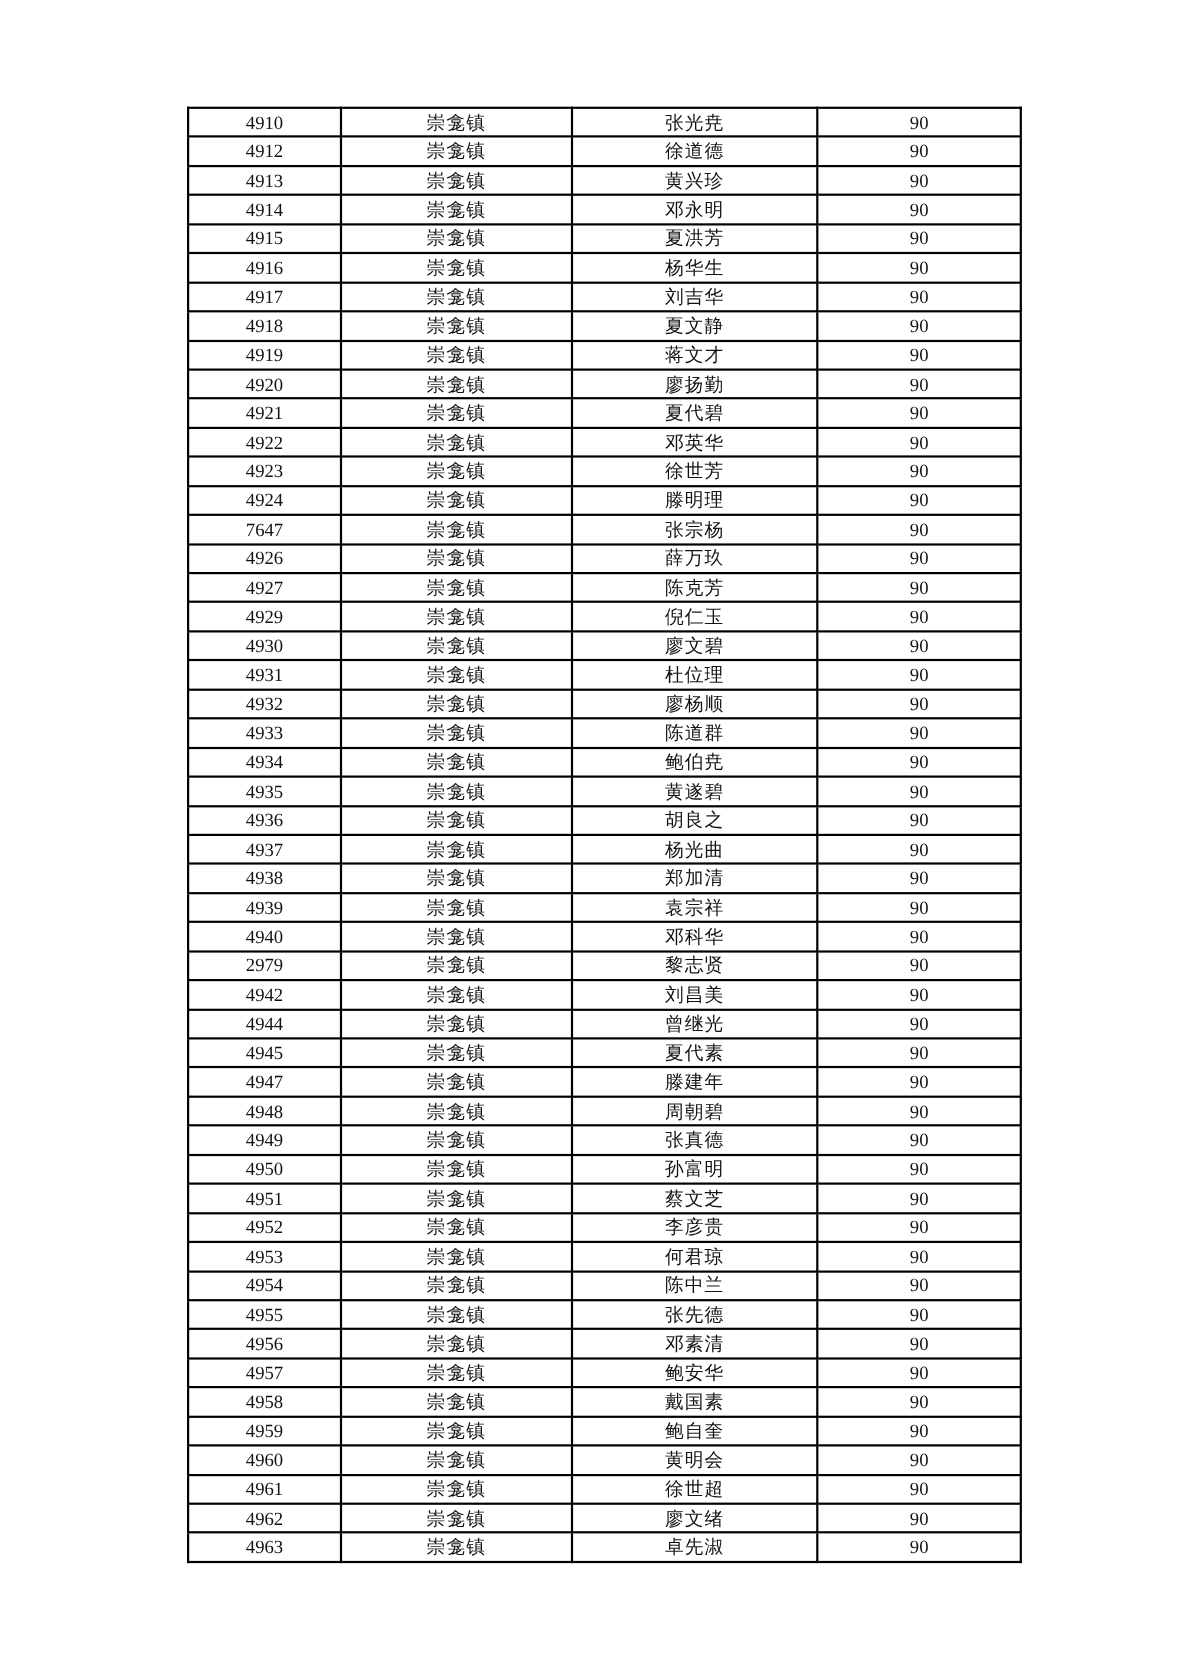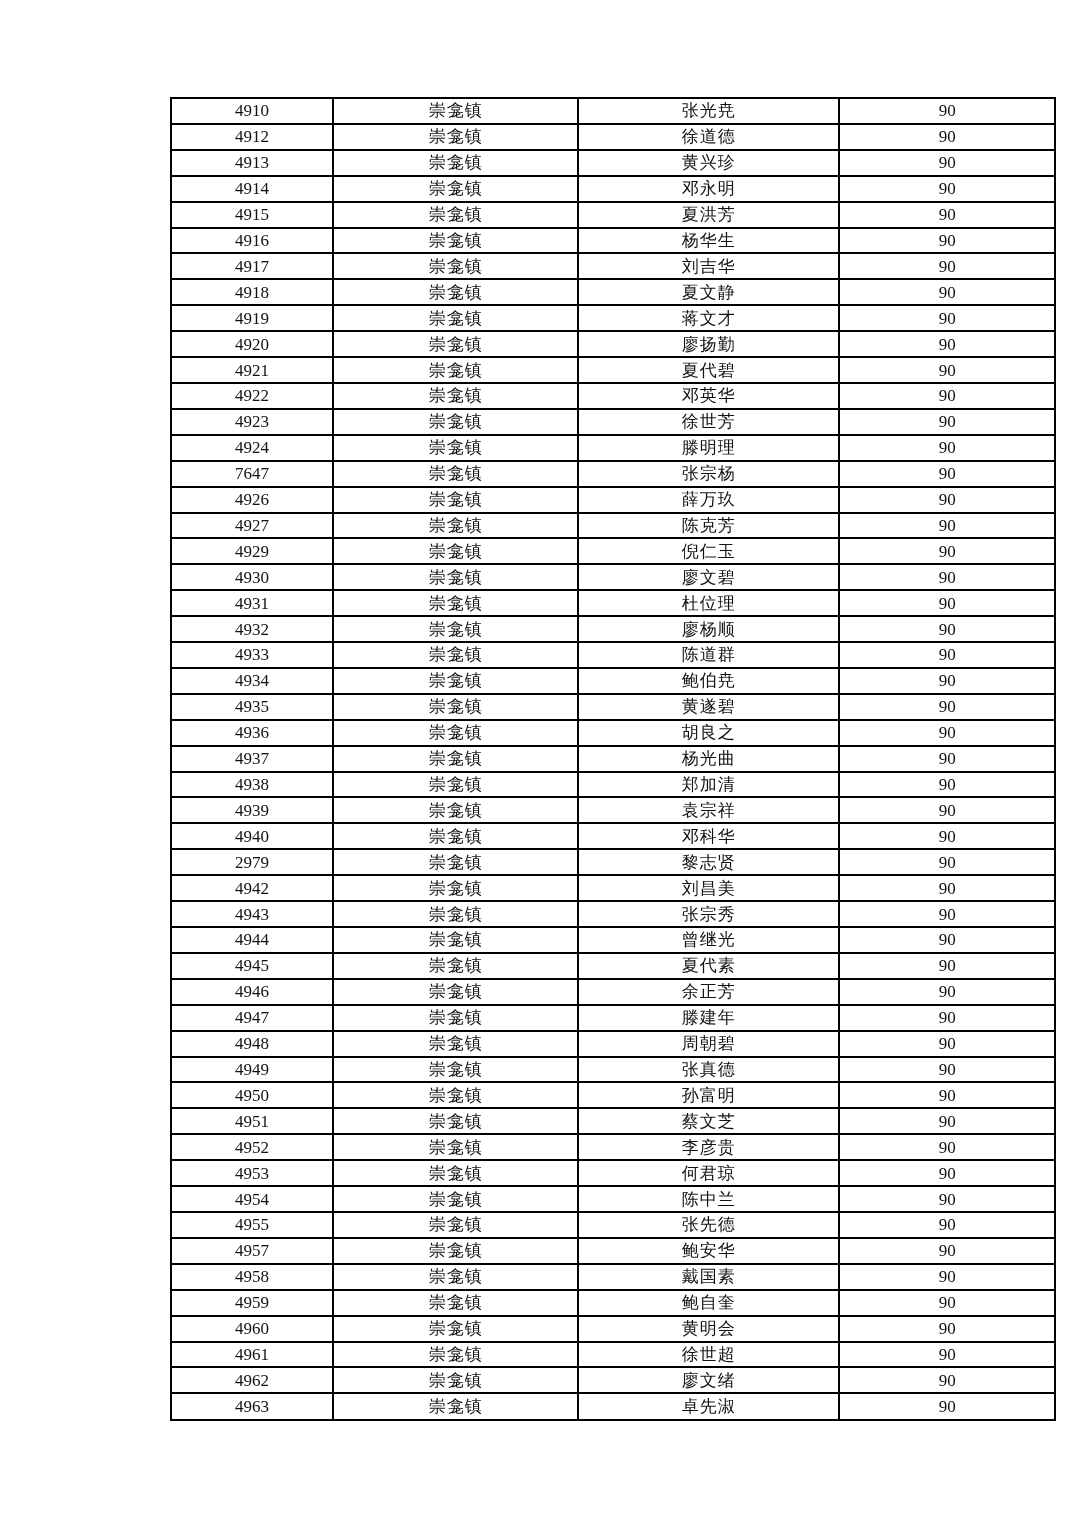--- a/index.html
+++ b/index.html
@@ -19,21 +19,21 @@
     left: 0; top: 0;
     width: 1074px;
     height: 1520px;
     background: #ffffff;
     overflow: hidden;
   }
   table.roster {
     position: absolute;
     left: 170px;
     top: 97px;
-    width: 886px;
+    width: 759px;
     height: 1324px;
     border-collapse: collapse;
     table-layout: fixed;
     padding-left: 36px;
   }
   table.roster td {
     border: 2px solid #000000;
     padding: 0;
     text-align: center;
     vertical-align: middle;
@@ -242,44 +242,32 @@
           <td class="cell-person-name">黎志贤</td>
           <td class="cell-score">90</td>
         </tr>
         <tr>
           <td class="cell-serial-number">4942</td>
           <td class="cell-town-name">崇龛镇</td>
           <td class="cell-person-name">刘昌美</td>
           <td class="cell-score">90</td>
         </tr>
         <tr>
-          <td class="cell-serial-number">4943</td>
-          <td class="cell-town-name">崇龛镇</td>
-          <td class="cell-person-name">张宗秀</td>
-          <td class="cell-score">90</td>
-        </tr>
-        <tr>
           <td class="cell-serial-number">4944</td>
           <td class="cell-town-name">崇龛镇</td>
           <td class="cell-person-name">曾继光</td>
           <td class="cell-score">90</td>
         </tr>
         <tr>
           <td class="cell-serial-number">4945</td>
           <td class="cell-town-name">崇龛镇</td>
           <td class="cell-person-name">夏代素</td>
           <td class="cell-score">90</td>
         </tr>
         <tr>
-          <td class="cell-serial-number">4946</td>
-          <td class="cell-town-name">崇龛镇</td>
-          <td class="cell-person-name">余正芳</td>
-          <td class="cell-score">90</td>
-        </tr>
-        <tr>
           <td class="cell-serial-number">4947</td>
           <td class="cell-town-name">崇龛镇</td>
           <td class="cell-person-name">滕建年</td>
           <td class="cell-score">90</td>
         </tr>
         <tr>
           <td class="cell-serial-number">4948</td>
           <td class="cell-town-name">崇龛镇</td>
           <td class="cell-person-name">周朝碧</td>
           <td class="cell-score">90</td>
@@ -317,20 +305,26 @@
         <tr>
           <td class="cell-serial-number">4954</td>
           <td class="cell-town-name">崇龛镇</td>
           <td class="cell-person-name">陈中兰</td>
           <td class="cell-score">90</td>
         </tr>
         <tr>
           <td class="cell-serial-number">4955</td>
           <td class="cell-town-name">崇龛镇</td>
           <td class="cell-person-name">张先德</td>
+          <td class="cell-score">90</td>
+        </tr>
+        <tr>
+          <td class="cell-serial-number">4956</td>
+          <td class="cell-town-name">崇龛镇</td>
+          <td class="cell-person-name">邓素清</td>
           <td class="cell-score">90</td>
         </tr>
         <tr>
           <td class="cell-serial-number">4957</td>
           <td class="cell-town-name">崇龛镇</td>
           <td class="cell-person-name">鲍安华</td>
           <td class="cell-score">90</td>
         </tr>
         <tr>
           <td class="cell-serial-number">4958</td>

